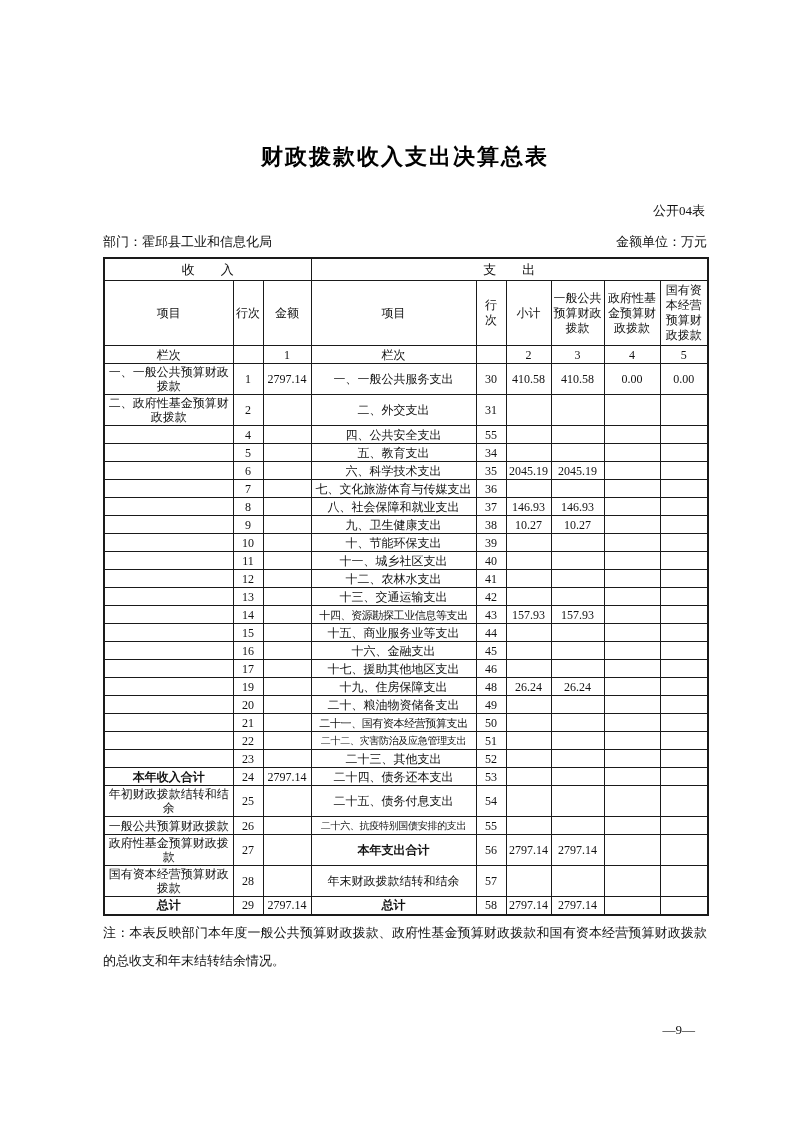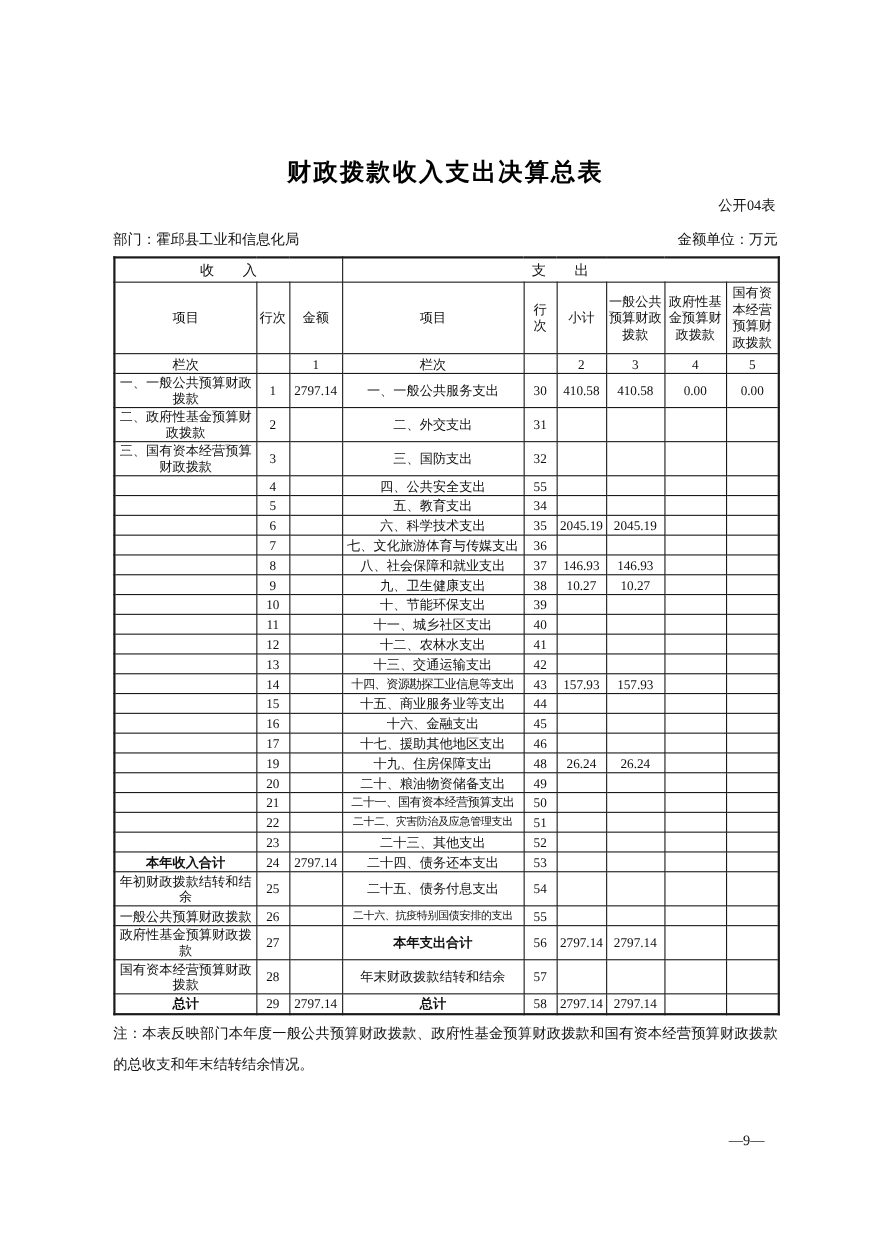--- a/index.html
+++ b/index.html
@@ -7,21 +7,21 @@
     width:793px;height:1122px;background:#ffffff;color:#111;
     font-family:"Liberation Serif","DejaVu Serif",serif;
     overflow:hidden;
   }
   .content{width:604px;margin-left:103px;}
   .title{
     margin:142px 0 0 0;text-align:center;
     font-family:Liberation Serif, serif;
     font-size:22px;font-weight:700;letter-spacing:2px;color:#000;
   }
-  .pub{margin-top:6px;text-align:right;font-size:13px;padding-right:2px;}
+  .pub{margin-top:30px;text-align:right;font-size:13px;padding-right:2px;}
   .meta{display:flex;justify-content:space-between;font-size:13px;margin-top:13px;margin-bottom:6px;gap:26px;}
   table.budget{
     border-collapse:collapse;table-layout:fixed;width:604px;
     border:2px solid #1a1a1a;font-size:12px;
   }
   table.budget td{
     border:1px solid #1a1a1a;padding:1px 2px;text-align:center;
     vertical-align:middle;line-height:14px;overflow:hidden;color:#111;
   }
   tr.grp td{height:19px;font-size:13px;}
@@ -110,31 +110,20 @@
           <td>2</td>
           <td></td>
           <td class="out-item">二、外交支出</td>
           <td>31</td>
           <td></td>
           <td></td>
           <td></td>
           <td></td>
         </tr>
         <tr>
-          <td class="in-item">三、国有资本经营预算财政拨款</td>
-          <td>3</td>
-          <td></td>
-          <td class="out-item">三、国防支出</td>
-          <td>32</td>
-          <td></td>
-          <td></td>
-          <td></td>
-          <td></td>
-        </tr>
-        <tr>
           <td class="in-item"></td>
           <td>4</td>
           <td></td>
           <td class="out-item">四、公共安全支出</td>
           <td>55</td>
           <td></td>
           <td></td>
           <td></td>
           <td></td>
         </tr>

